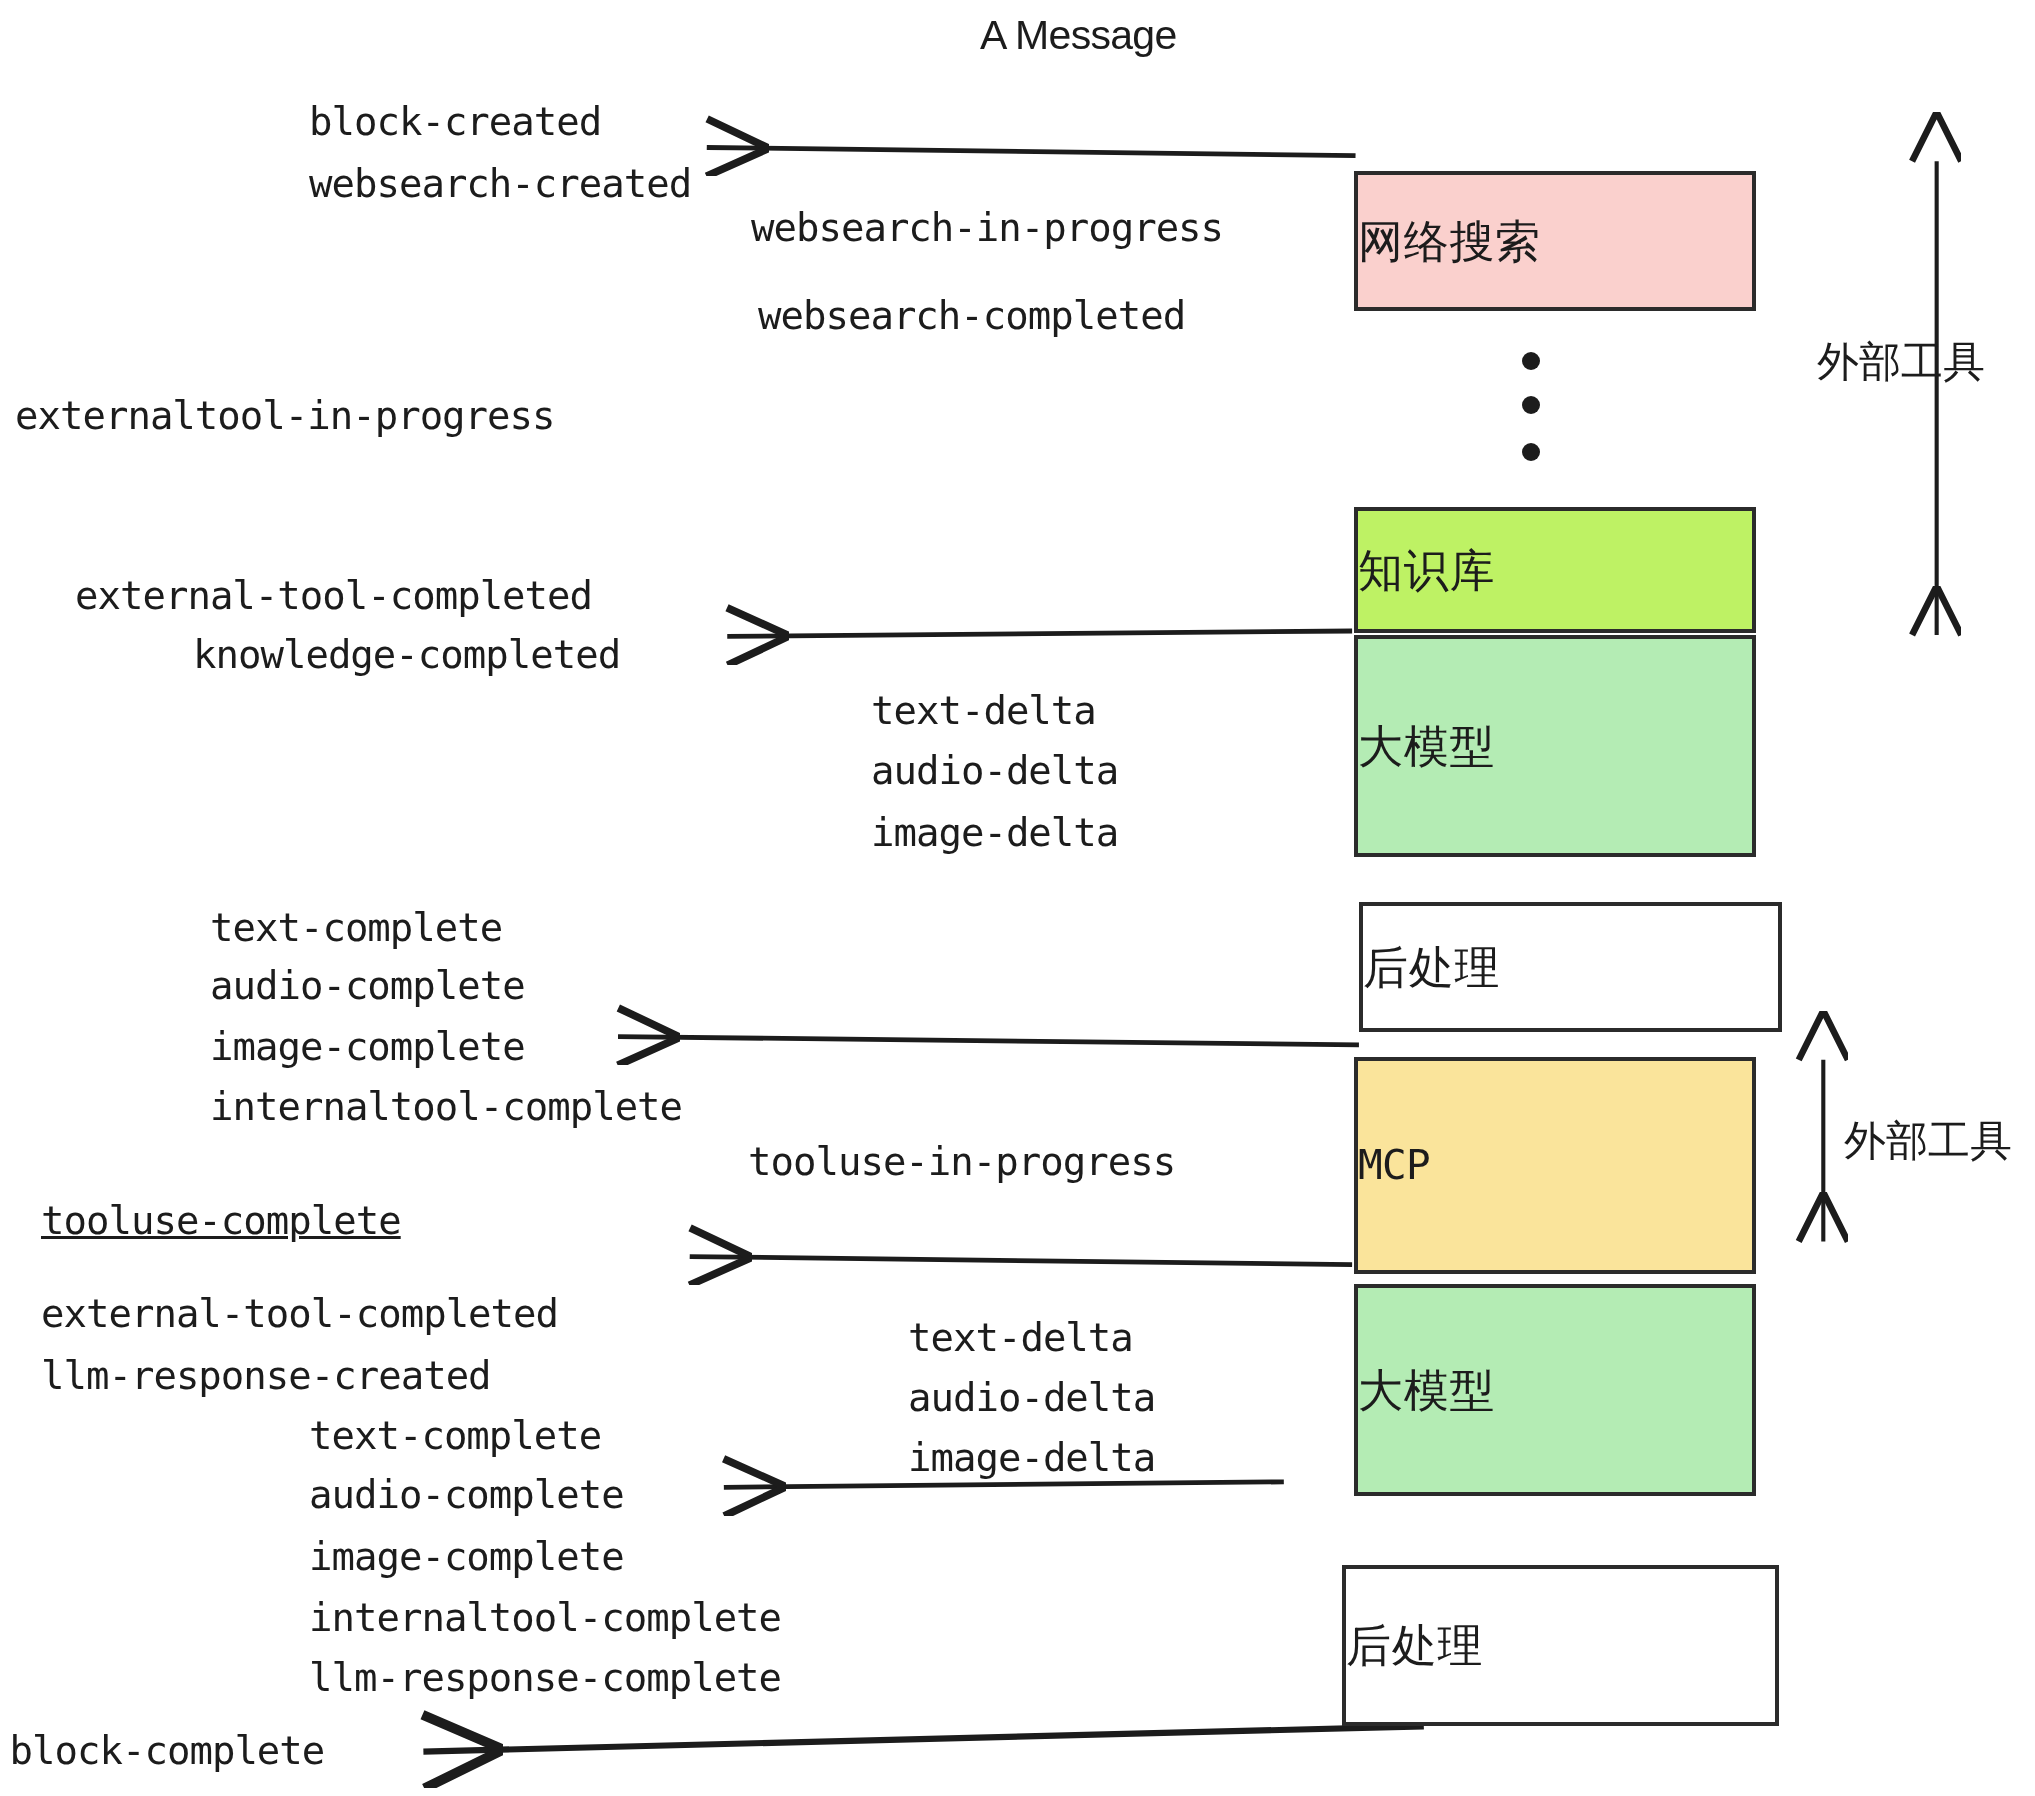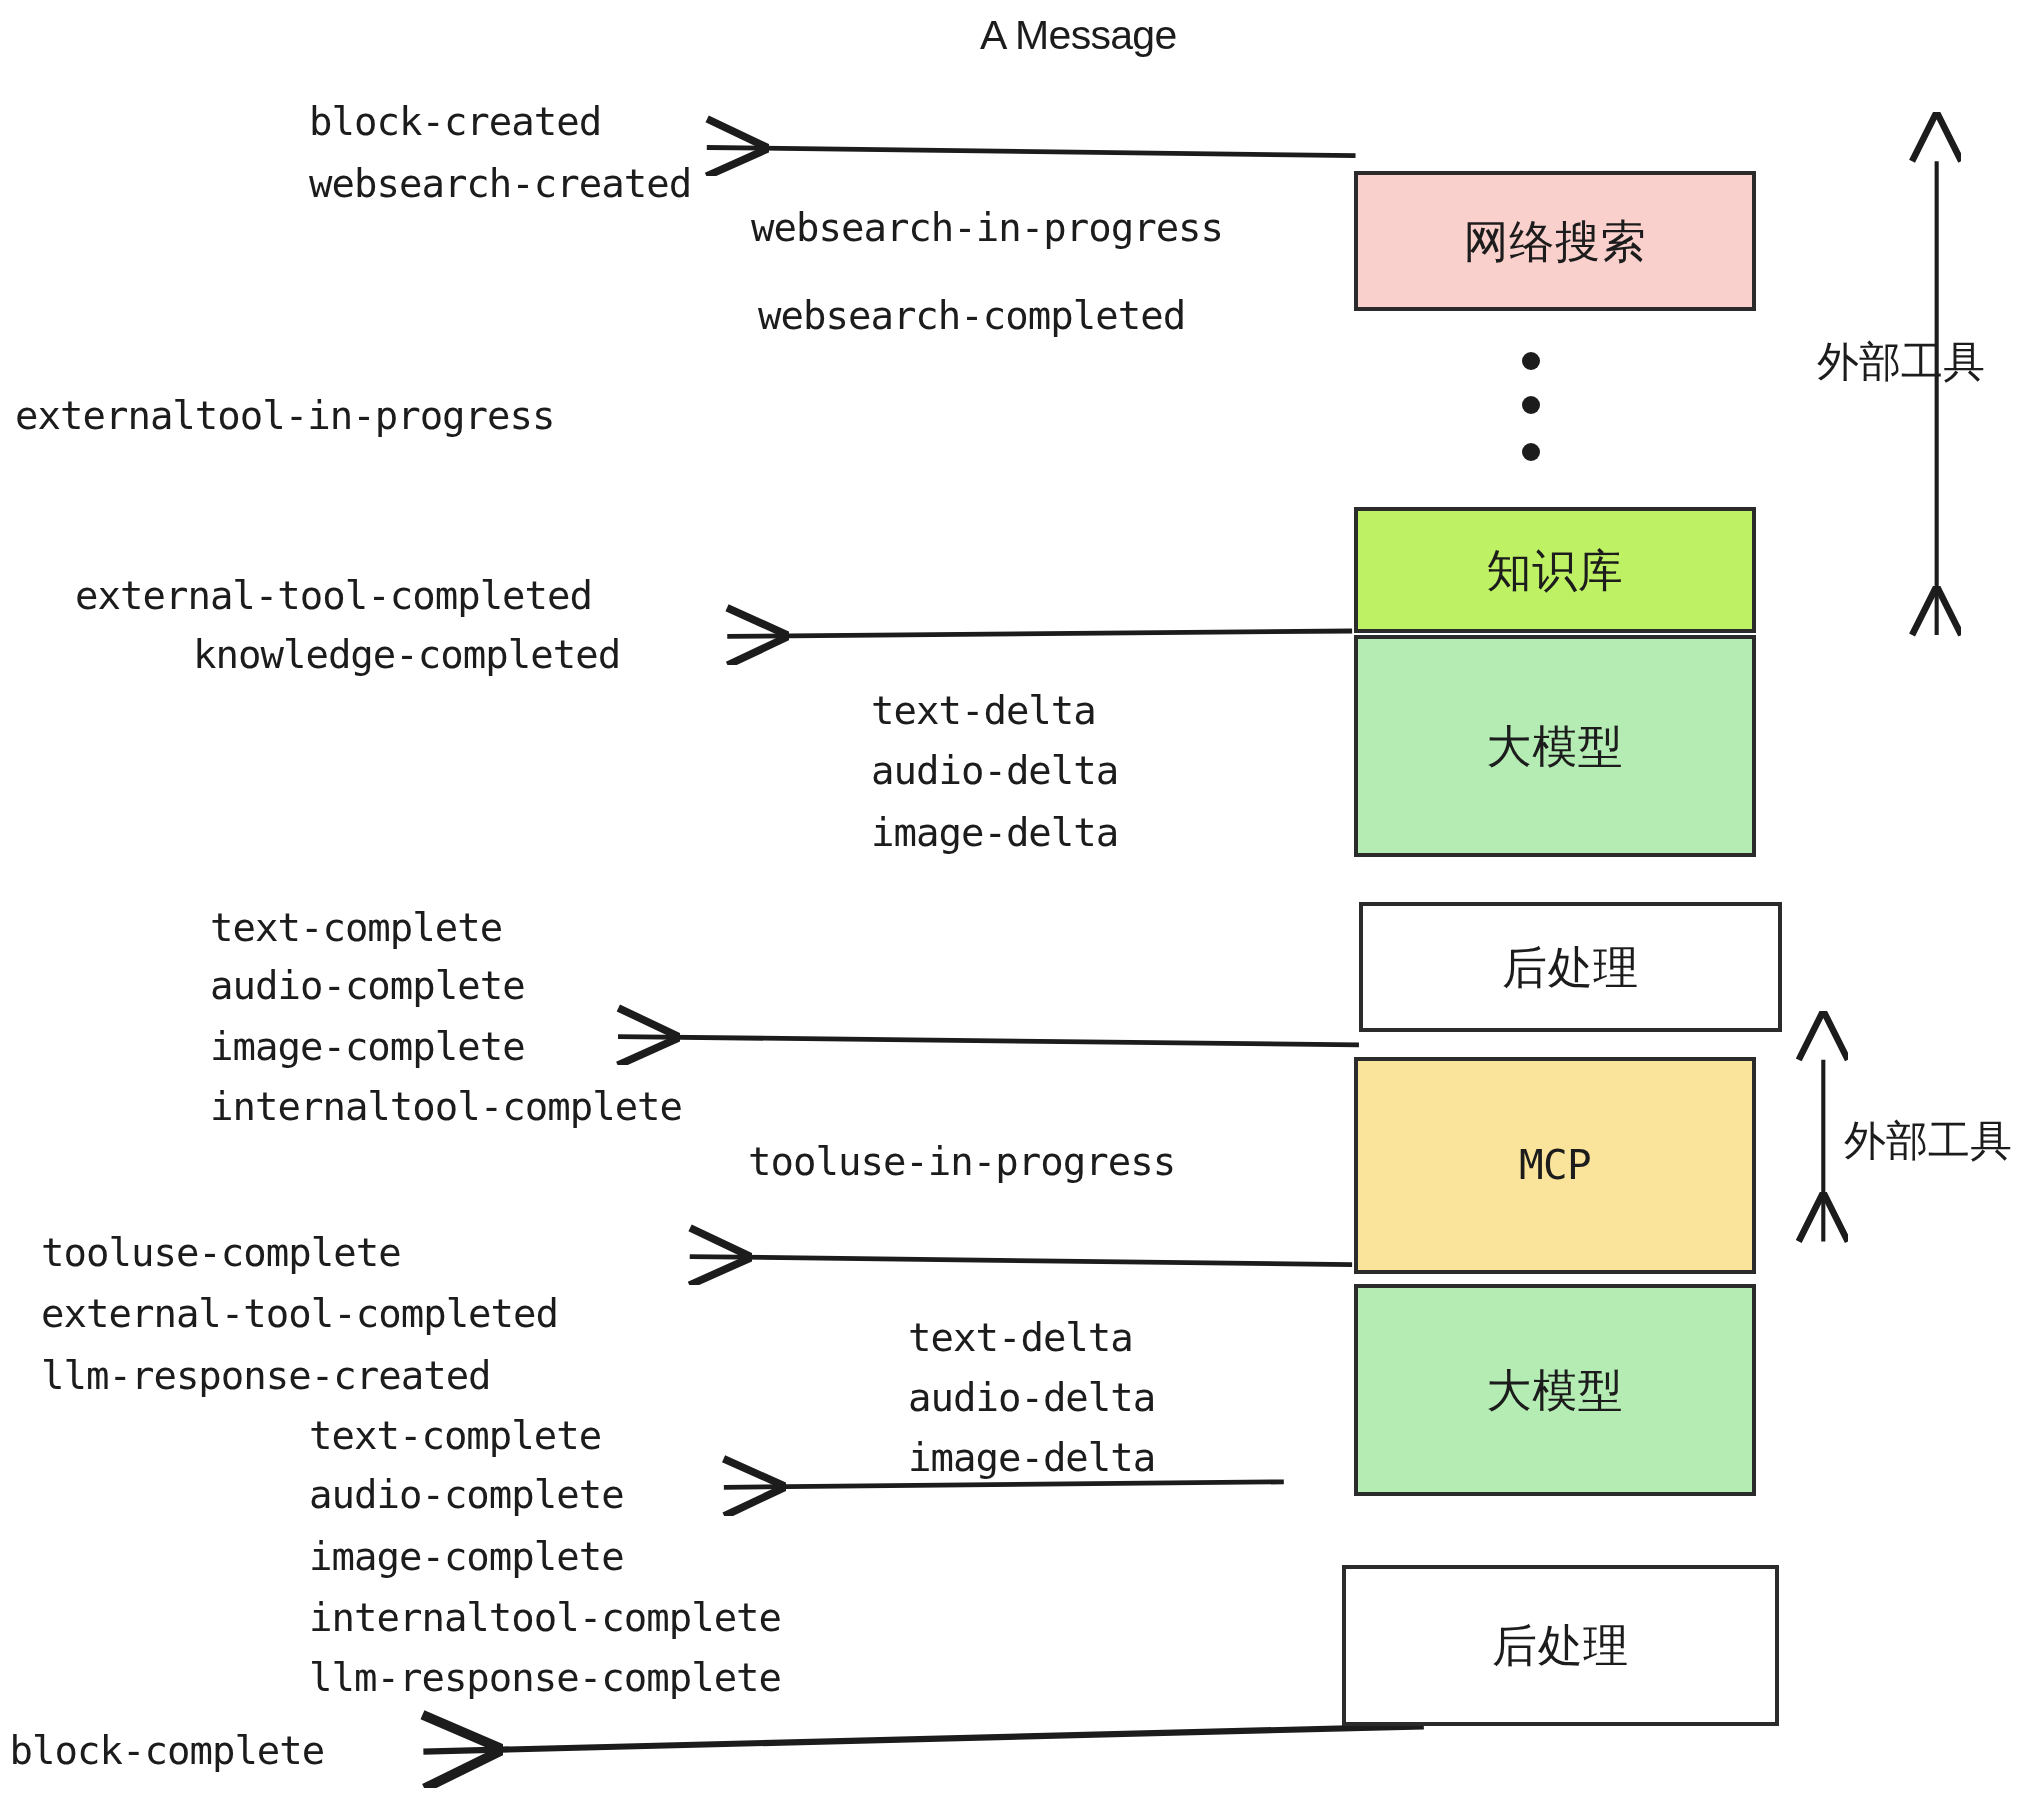--- a/index.html
+++ b/index.html
@@ -40,21 +40,20 @@
     white-space: nowrap;
     color: #1c1c1c;
   }
   
   .box {
     position: absolute;
     border: 4.1px solid #2b2b2b;
     box-sizing: border-box;
     display: flex;
     align-items: center;
-    justify-content: center;
   }
   .box span {
     font-family: "DejaVu Sans", sans-serif;
     font-size: 45px;
     line-height: 1;
     color: #1c1c1c;
     letter-spacing: 0.7px;
   }
   .box.mcp span {
     font-family: "DejaVu Sans Mono", monospace;
@@ -170,21 +169,21 @@
   <div class="evt" style="left:871px; top:751px;">audio-delta</div>
   <div class="evt" style="left:871px; top:813px;">image-delta</div>
 
   <div class="evt" style="left:210px; top:908px;">text-complete</div>
   <div class="evt" style="left:210px; top:966px;">audio-complete</div>
   <div class="evt" style="left:210px; top:1027px;">image-complete</div>
   <div class="evt" style="left:210px; top:1087px;">internaltool-complete</div>
 
   <div class="evt" style="left:748px; top:1142px;">tooluse-in-progress</div>
 
-  <div class="evt" style="left:41px; top:1233px;">tooluse-complete</div>
+  <div class="evt" style="left:41px; top:1201px;text-decoration:underline;">tooluse-complete</div>
   <div class="evt" style="left:41px; top:1294px;">external-tool-completed</div>
   <div class="evt" style="left:41px; top:1356px;">llm-response-created</div>
 
   <div class="evt" style="left:908px; top:1318px;">text-delta</div>
   <div class="evt" style="left:908px; top:1378px;">audio-delta</div>
   <div class="evt" style="left:908px; top:1438px;">image-delta</div>
 
   <div class="evt" style="left:309px; top:1416px;">text-complete</div>
   <div class="evt" style="left:309px; top:1475px;">audio-complete</div>
   <div class="evt" style="left:309px; top:1537px;">image-complete</div>

